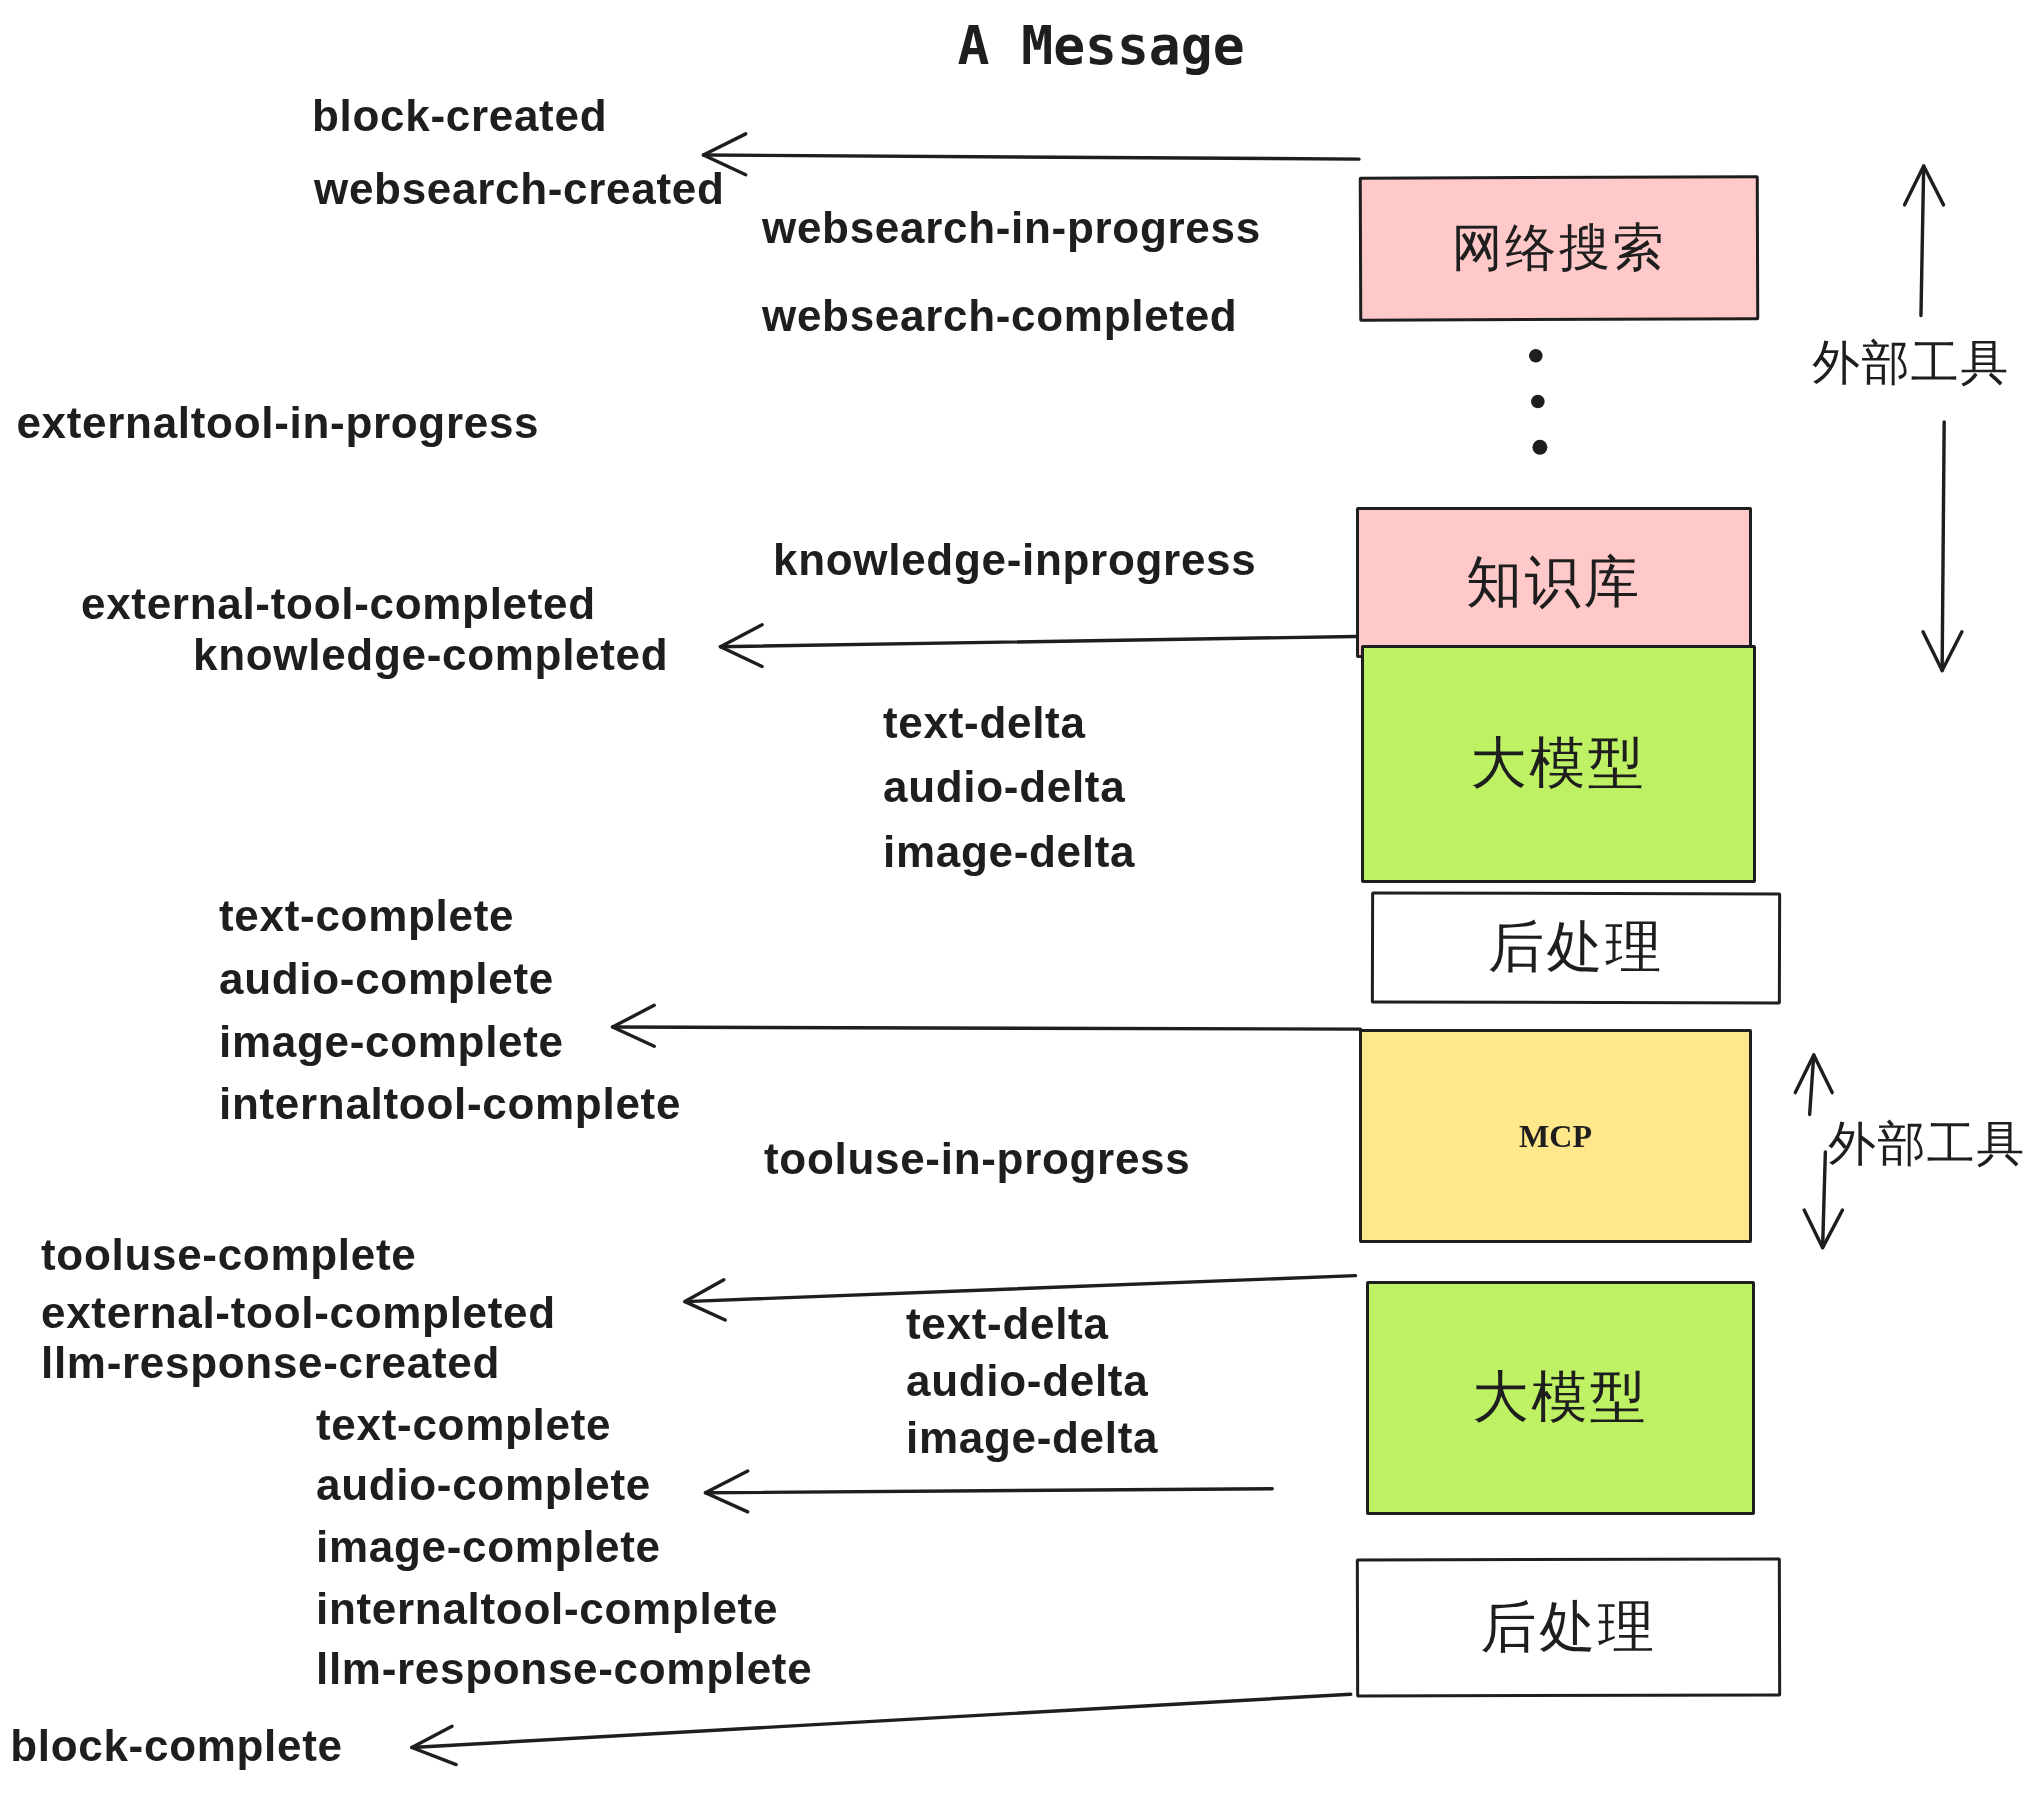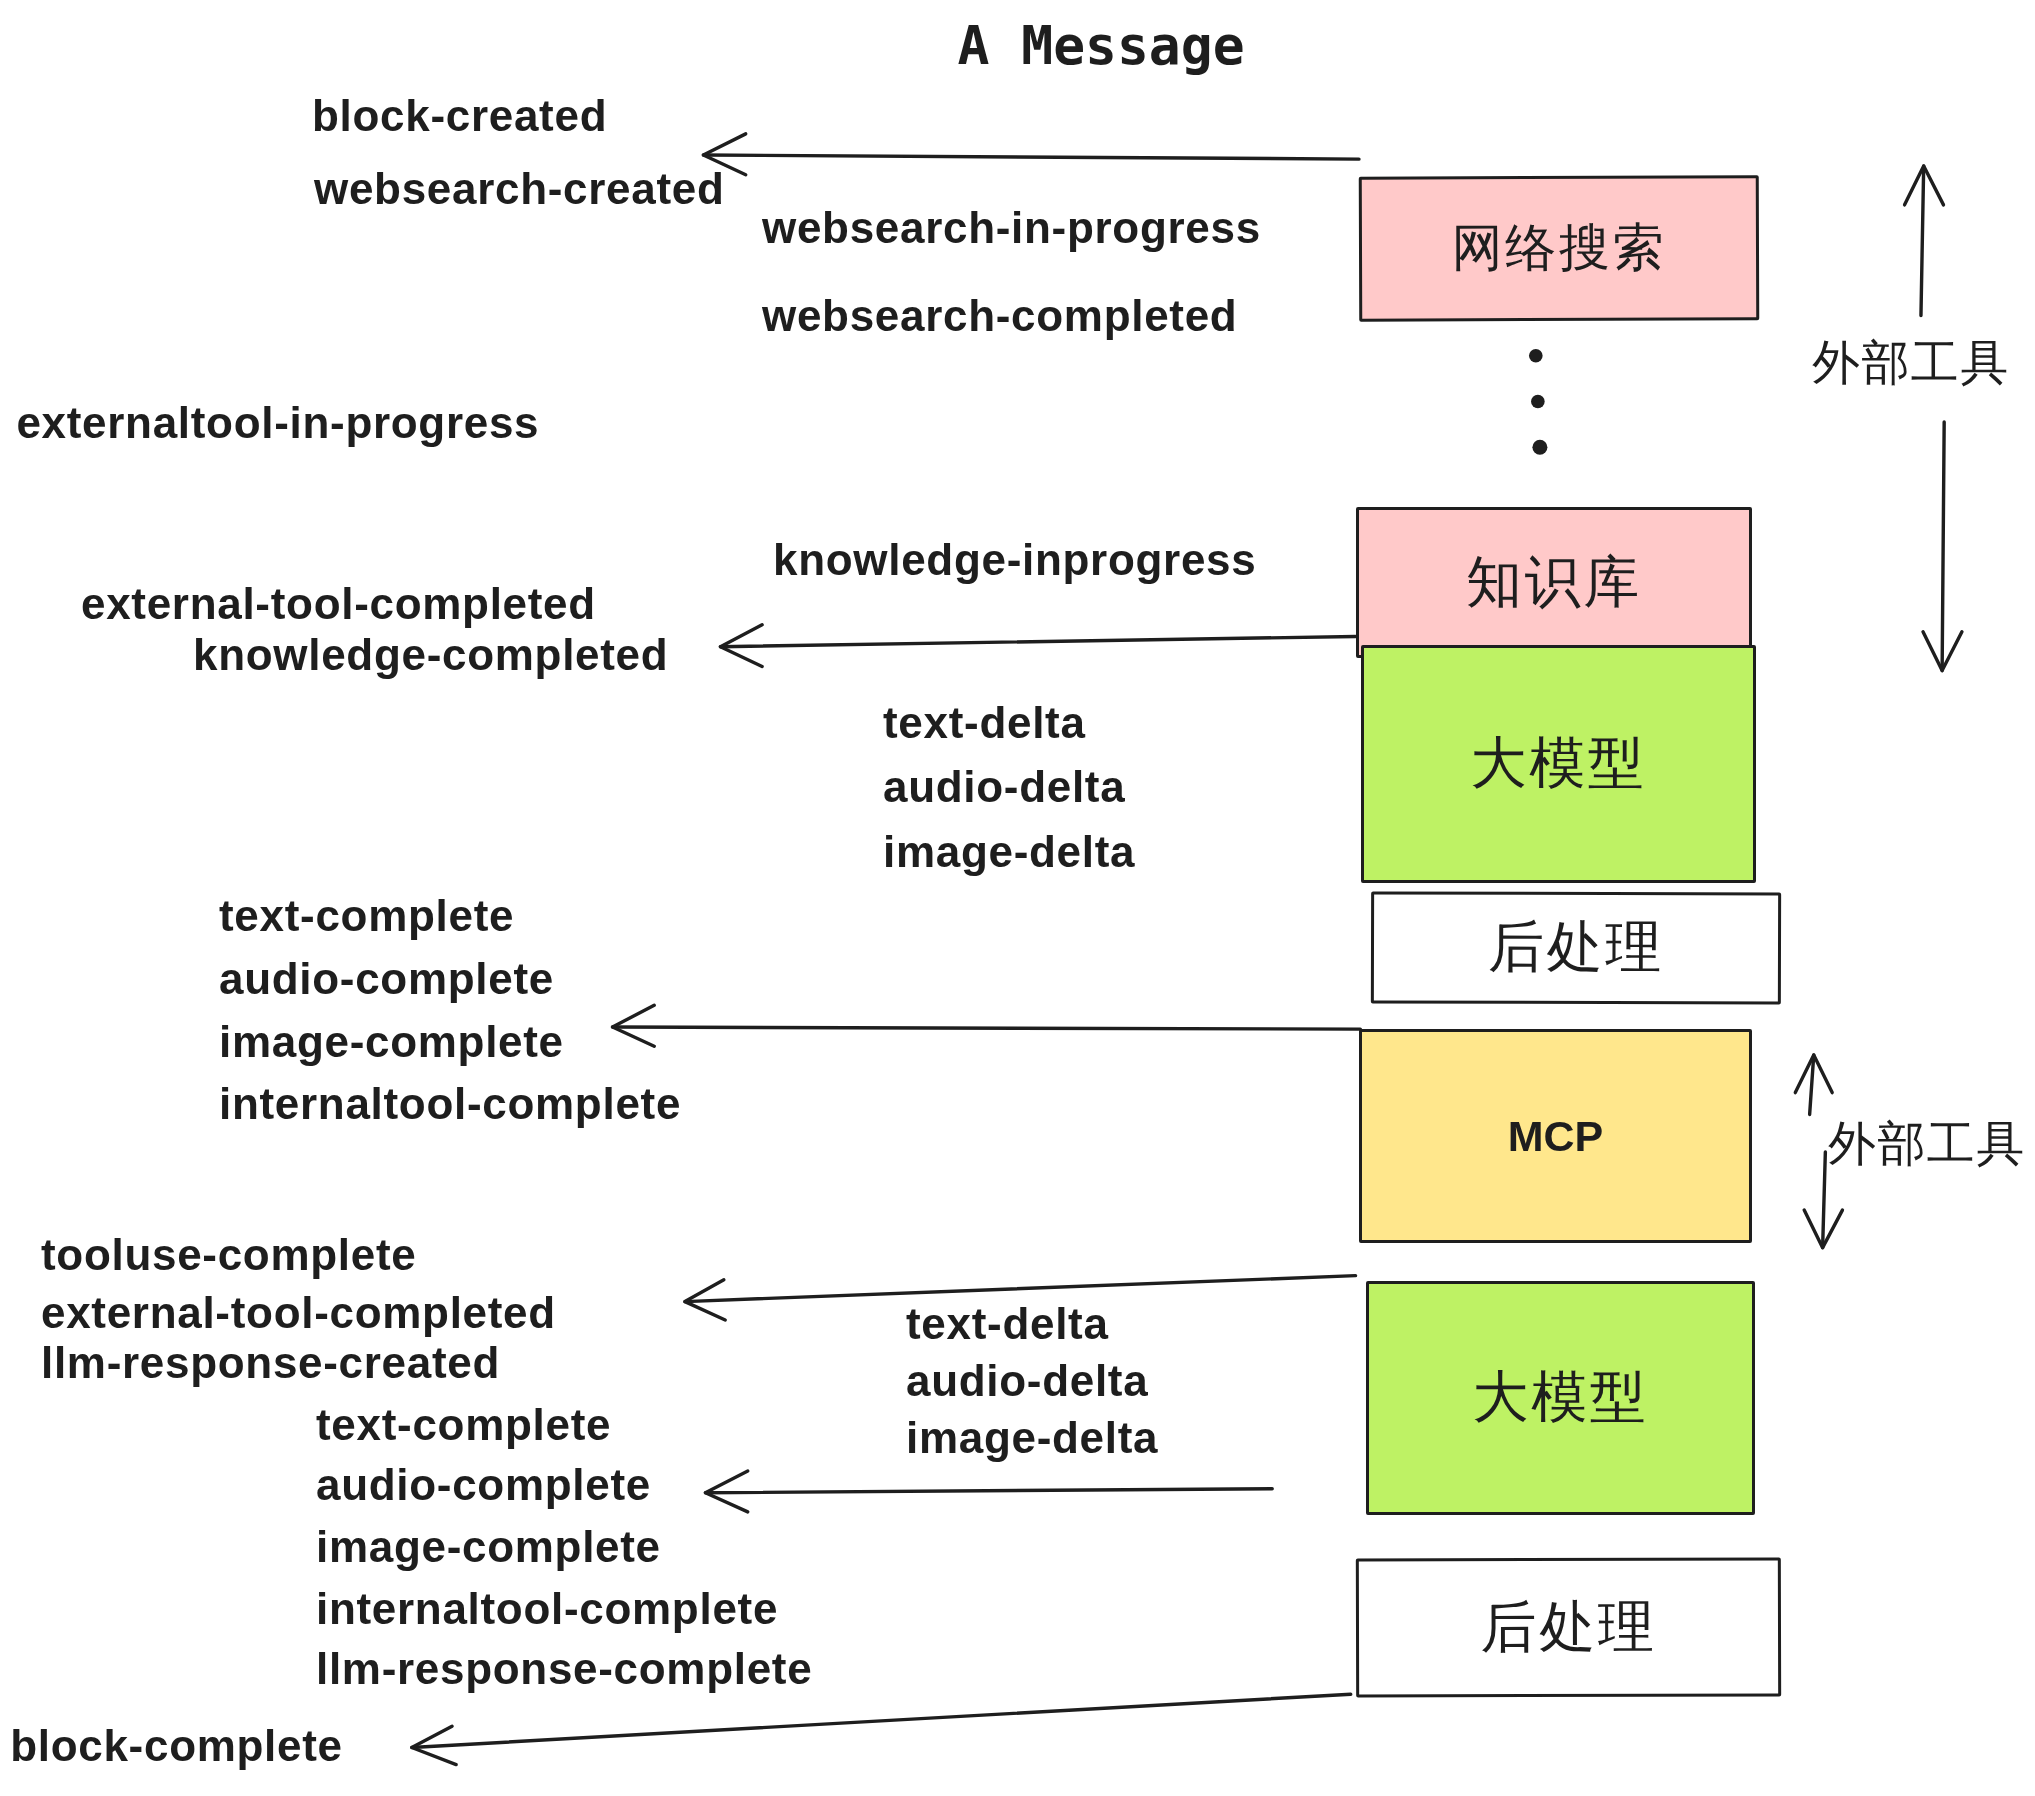--- a/index.html
+++ b/index.html
@@ -38,21 +38,21 @@
   .box.green{background:#bef264;}
   .box.yellow{background:#ffe78c;}
   .box.white{background:#ffffff;}
   .box-label{
     font-family:"DejaVu Sans","Liberation Sans",sans-serif;
     font-size:56px;font-weight:500;
     letter-spacing:2.7px;
     white-space:nowrap;
   }
   .box-label.small{font-size:51px;}
-  .box-label.mono{font-family:Liberation Sans, sans-serif;font-size:43px;font-weight:700;letter-spacing:0;}
+  .box-label.mono{font-family:Liberation Serif, serif;font-size:32px;font-weight:700;letter-spacing:0;}
   .side-label{
     position:absolute;
     transform:translateY(-50%);
     font-family:"DejaVu Sans","Liberation Sans",sans-serif;
     font-size:48px;font-weight:500;
     letter-spacing:1.4px;
     white-space:nowrap;
   }
   svg.overlay{position:absolute;left:0;top:0;}
   .stroke{fill:none;stroke:#1e1e1e;stroke-width:5;stroke-linecap:round;stroke-linejoin:round;}
@@ -73,20 +73,21 @@
   <div class="ev" style="left:773px;top:560px">knowledge-inprogress</div>
   <div class="ev" style="left:81px;top:604px">external-tool-completed</div>
   <div class="ev" style="left:193px;top:655px">knowledge-completed</div>
   <div class="ev" style="left:883px;top:723px">text-delta</div>
   <div class="ev" style="left:883px;top:787px">audio-delta</div>
   <div class="ev" style="left:883px;top:852px">image-delta</div>
   <div class="ev" style="left:219px;top:916px">text-complete</div>
   <div class="ev" style="left:219px;top:979px">audio-complete</div>
   <div class="ev" style="left:219px;top:1042px">image-complete</div>
   <div class="ev" style="left:219px;top:1104px">internaltool-complete</div>
+  <div class="ev" style="left:764px;top:1159px">tooluse-in-progress</div>
   <div class="ev" style="left:41px;top:1255px">tooluse-complete</div>
   <div class="ev" style="left:41px;top:1313px">external-tool-completed</div>
   <div class="ev" style="left:41px;top:1363px">llm-response-created</div>
   <div class="ev" style="left:906px;top:1324px">text-delta</div>
   <div class="ev" style="left:906px;top:1381px">audio-delta</div>
   <div class="ev" style="left:906px;top:1438px">image-delta</div>
   <div class="ev" style="left:316px;top:1425px">text-complete</div>
   <div class="ev" style="left:316px;top:1485px">audio-complete</div>
   <div class="ev" style="left:316px;top:1547px">image-complete</div>
   <div class="ev" style="left:316px;top:1609px">internaltool-complete</div>

